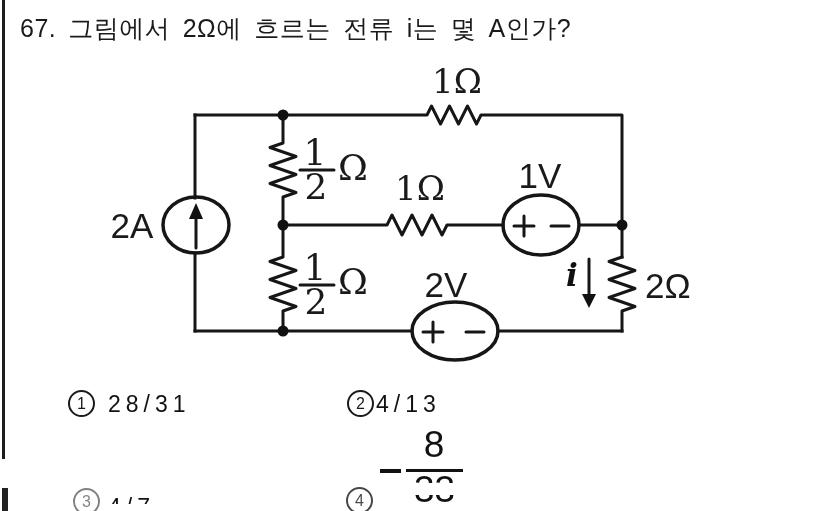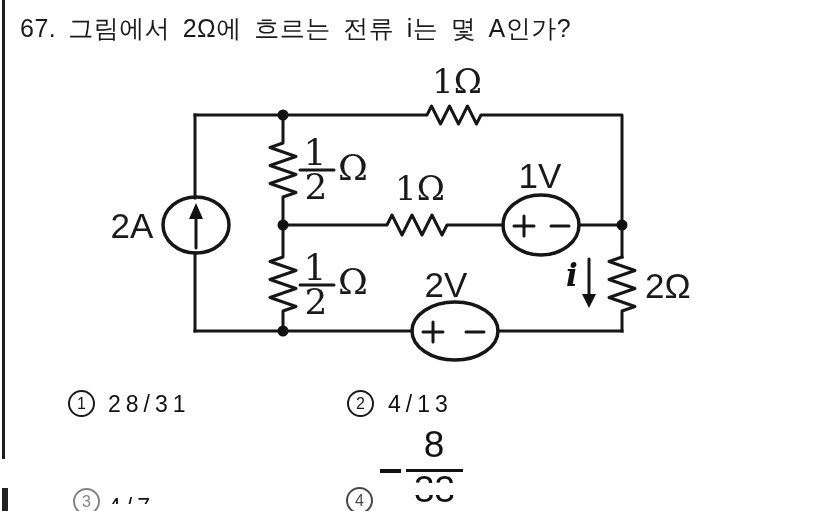--- a/index.html
+++ b/index.html
@@ -101,21 +101,21 @@
   </svg>
 
   <div class="choice-marker" style="left:68px;top:390px;">
       <span>1</span>
     </div>
   <div class="choice-label" style="left:108px;top:389px;">28/31</div>
 
   <div class="choice-marker" style="left:347px;top:390px;">
       <span>2</span>
     </div>
-  <div class="choice-label" style="left:388px;top:389px;">4/13</div>
+  <div class="choice-label" style="left:376px;top:389px;">4/13</div>
 
   <div class="choice-marker dim60" style="left:73px;top:488px;">
       <span>3</span>
     </div>
   <div class="choice-label" style="left:108px;top:492px;">4/7</div>
 
   <div class="choice-marker dim80" style="left:346px;top:487px;">
       <span>4</span>
     </div>
 

